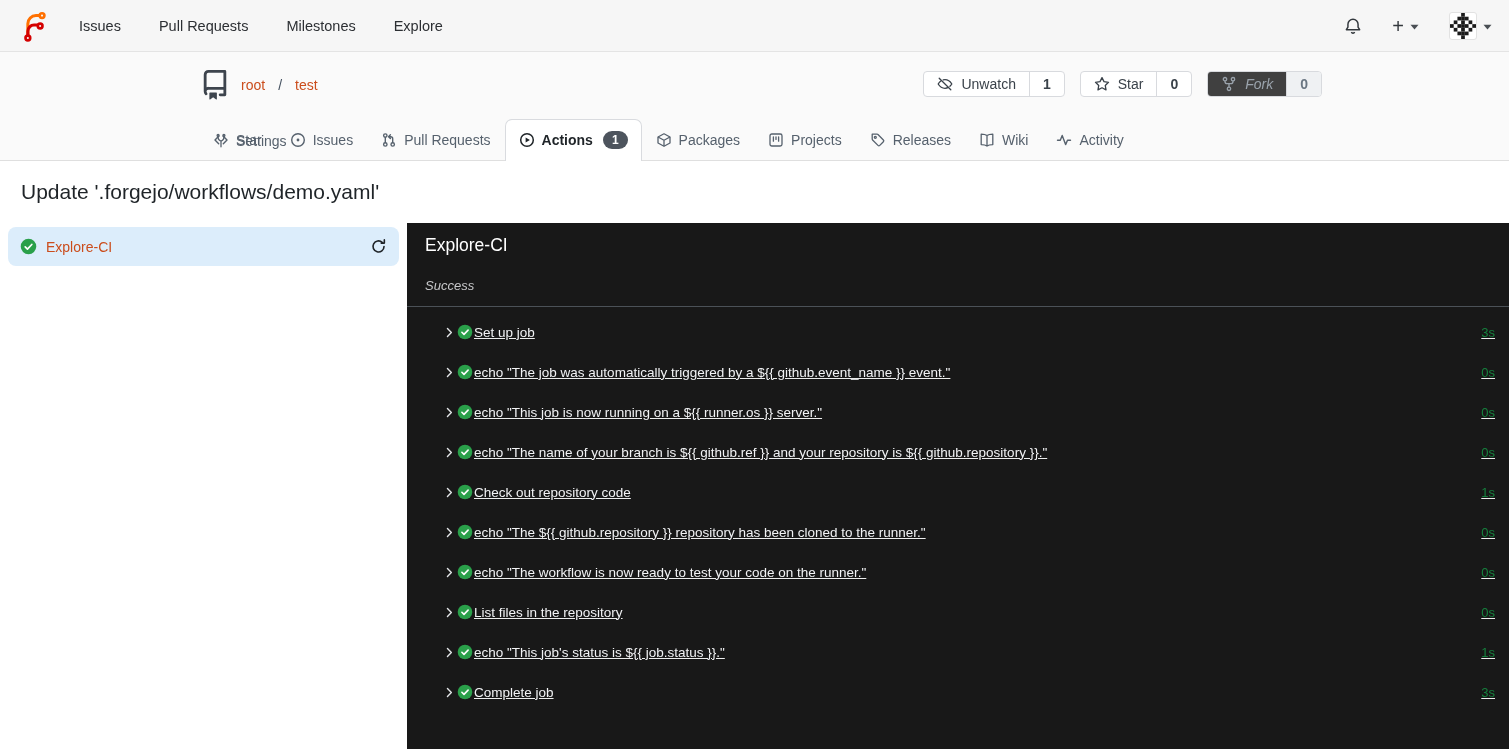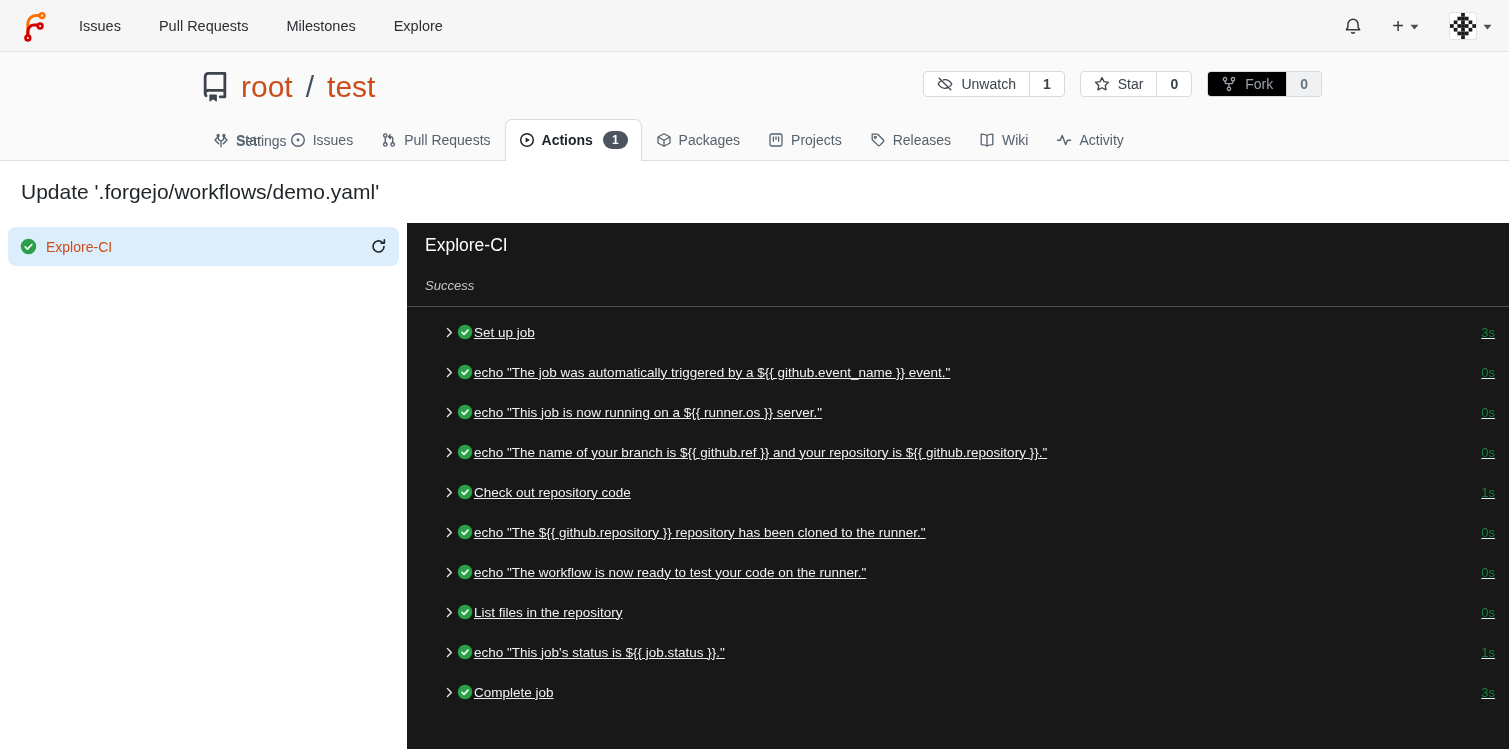--- a/index.html
+++ b/index.html
@@ -29,35 +29,35 @@
     border:1px solid #e2e2e2; overflow:hidden;
   }
 
   
   .header-section {
     position:absolute; top:52px; left:0; right:0; height:109px;
     background:#fafafa; border-bottom:1px solid #dfdfdf;
   }
   .repo-title {
     position:absolute; left:200px; top:18px;
-    display:flex; align-items:center; gap:11px; font-size:30px;
+    display:flex; align-items:center; gap:11px; font-size:14px;
   }
   .repo-icon { color:#3d444d; }
   .repo-link { color:var(--accent-orange,#cb4d1c); text-decoration:none; cursor:pointer; }
   .repo-sep { color:#43505f; margin:0 2px; }
 
   .repo-actions { position:absolute; right:187px; top:19px; display:flex; gap:15px; }
   .repo-action {
     display:flex; height:26px; border:1px solid #d8dade; border-radius:4px;
     overflow:hidden; background:#fff; font-size:14px; color:#3a424a; cursor:pointer;
   }
   .btn-label { display:flex; align-items:center; gap:8px; padding:0 13px; }
   .btn-count { display:flex; align-items:center; padding:0 13px; border-left:1px solid #d8dade; font-weight:600; }
   .repo-action.disabled { cursor:default; }
-  .repo-action.disabled .btn-label { color:#9aa3ac; background:#000000; }
+  .repo-action.disabled .btn-label { color:#9aa3ac; background:#404040;font-style:italic; }
   .repo-action.disabled .btn-count { color:#6a7682; background:#eff1f3; font-weight:600; }
 
   .tabs { position:absolute; left:199px; bottom:-1px; display:flex; align-items:stretch; }
   .tabs-right { position:absolute; right:196px; bottom:-1px; display:flex; }
   .tab {
     display:flex; align-items:center; gap:7px; padding:11px 13px 12px;
     font-size:14px; color:#56616d; border:1px solid transparent; border-bottom:none;
     cursor:pointer; background:transparent;
   }
   .tab.active {

